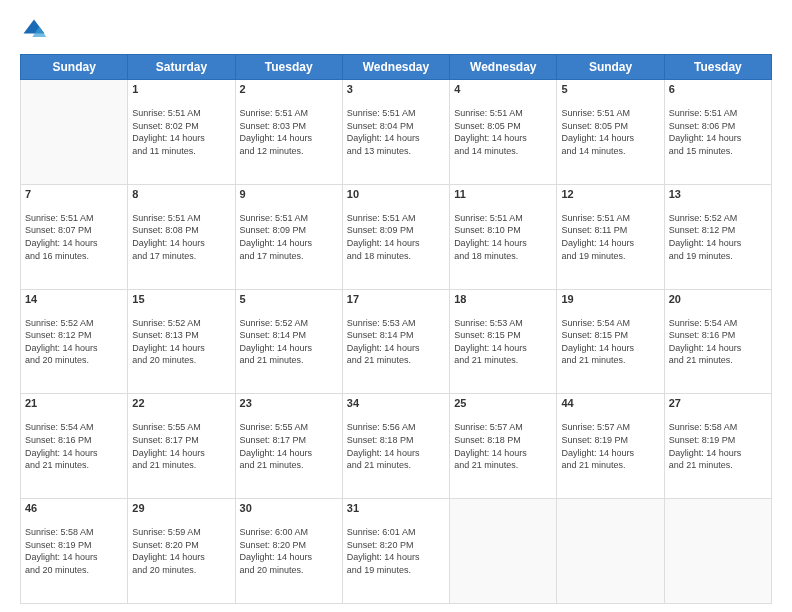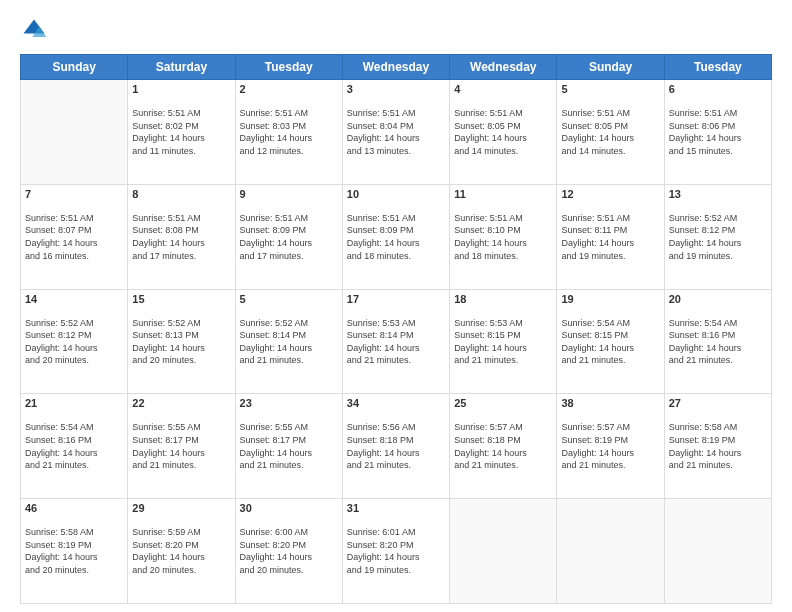--- a/index.html
+++ b/index.html
@@ -234,21 +234,21 @@
           </td>
           <td>
             <span class="day-number">34</span>
             <div class="day-info">Sunrise: 5:56 AM<br>Sunset: 8:18 PM<br>Daylight: 14 hours<br>and 21 minutes.</div>
           </td>
           <td>
             <span class="day-number">25</span>
             <div class="day-info">Sunrise: 5:57 AM<br>Sunset: 8:18 PM<br>Daylight: 14 hours<br>and 21 minutes.</div>
           </td>
           <td>
-            <span class="day-number">38</span>
+            <span class="day-number">44</span>
             <div class="day-info">Sunrise: 5:57 AM<br>Sunset: 8:19 PM<br>Daylight: 14 hours<br>and 21 minutes.</div>
           </td>
           <td>
             <span class="day-number">27</span>
             <div class="day-info">Sunrise: 5:58 AM<br>Sunset: 8:19 PM<br>Daylight: 14 hours<br>and 21 minutes.</div>
           </td>
         </tr>
         <tr class="week-row">
           <td>
             <span class="day-number">46</span>

